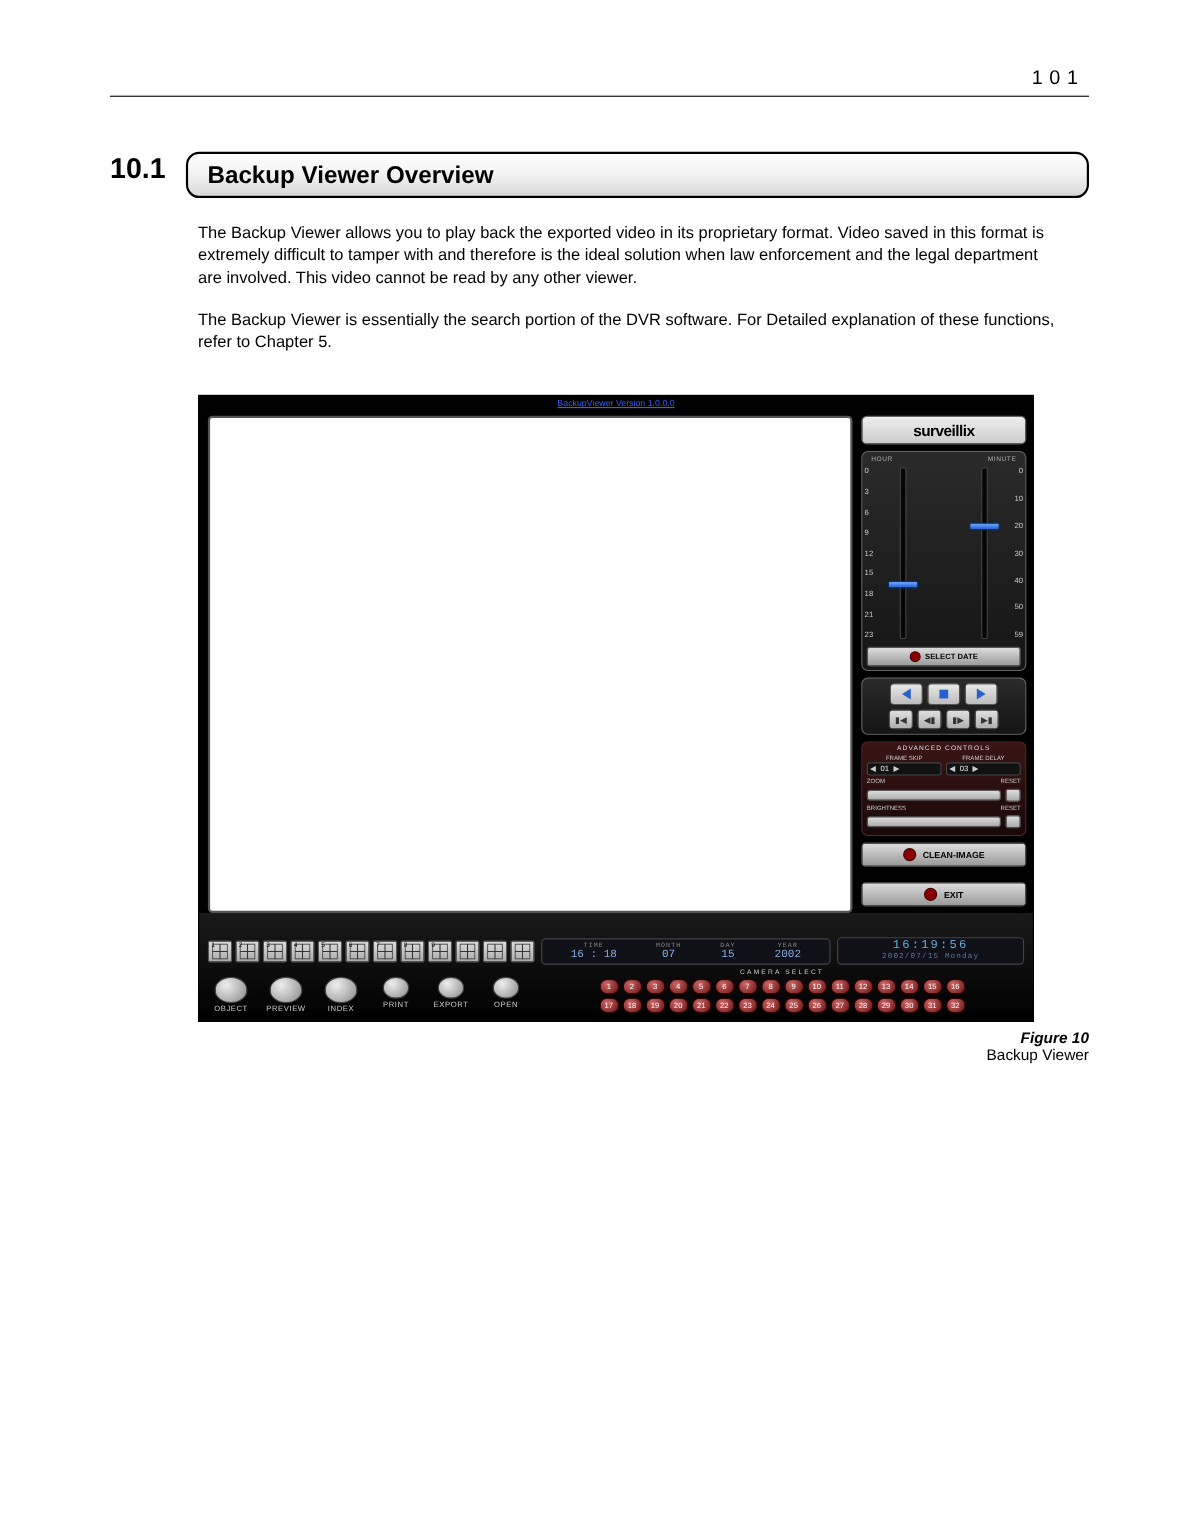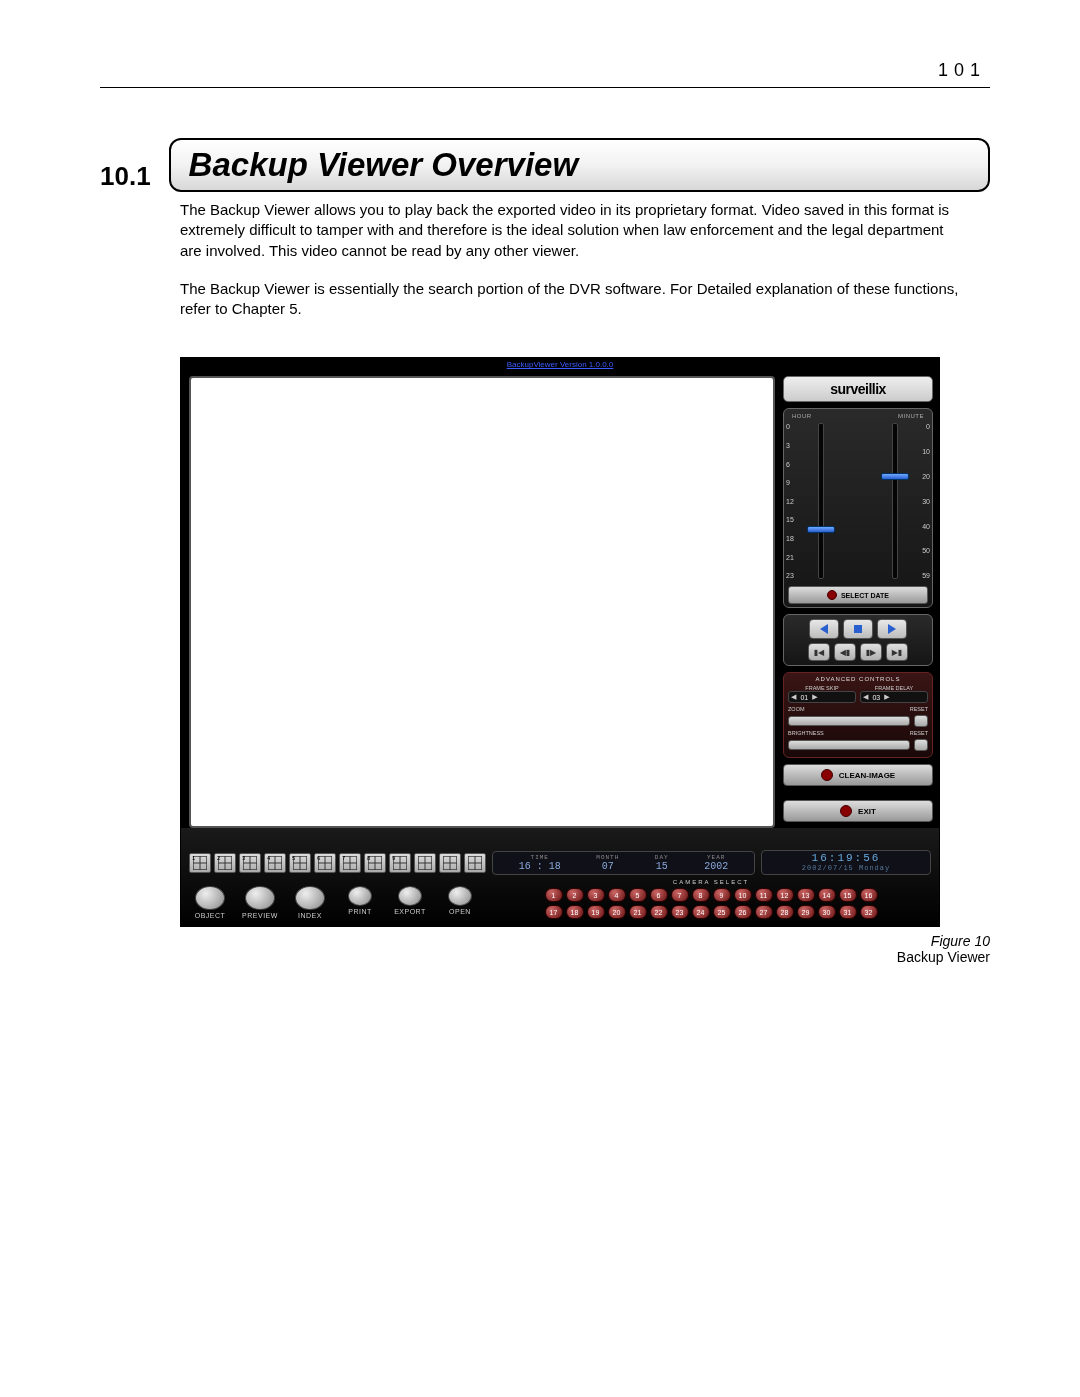--- a/index.html
+++ b/index.html
@@ -21,56 +21,55 @@
     padding-right: 4px;
   }
   .hr-top {
     border: none;
     border-top: 1px solid #000;
     margin-top: 6px;
     margin-bottom: 50px;
   }
   .section-row {
     display: flex;
-    align-items: flex-end;
+    align-items: flex-start;
     gap: 18px;
-    margin-bottom: 8px;
+    margin-bottom: 22px;
   }
   .section-num {
     font-size: 26px;
     font-weight: bold;
   }
   .section-title-box {
     flex: 1;
     background: linear-gradient(#fff,#f2f2f2 50%,#d8d8d8);
     border: 2px solid #000;
     border-radius: 12px;
     padding: 6px 18px;
-    font-size: 33px;
+    font-size: 22px;
     font-weight: bold;
-    font-style: italic;
   }
   .body-text {
     margin-left: 80px;
     font-size: 15px;
     line-height: 1.35;
     max-width: 780px;
   }
   .body-text p { margin-bottom: 18px; }
   .figure-wrap {
     margin-left: 80px;
     margin-top: 38px;
   }
   .figure-caption {
     text-align: right;
     font-size: 14px;
     margin-top: 6px;
     font-style: italic;
   }
-  .figure-caption .fig-label { font-weight: normal; font-style: italic; }
+  .figure-caption .fig-label { font-weight: bold; font-style: italic; }
   .figure-caption .fig-text { font-style: normal; display:block; }
 
   
   .app {
     width: 760px;
     height: 570px;
     background: #000;
     border: 1px solid #000;
     display: flex;
     flex-direction: column;

